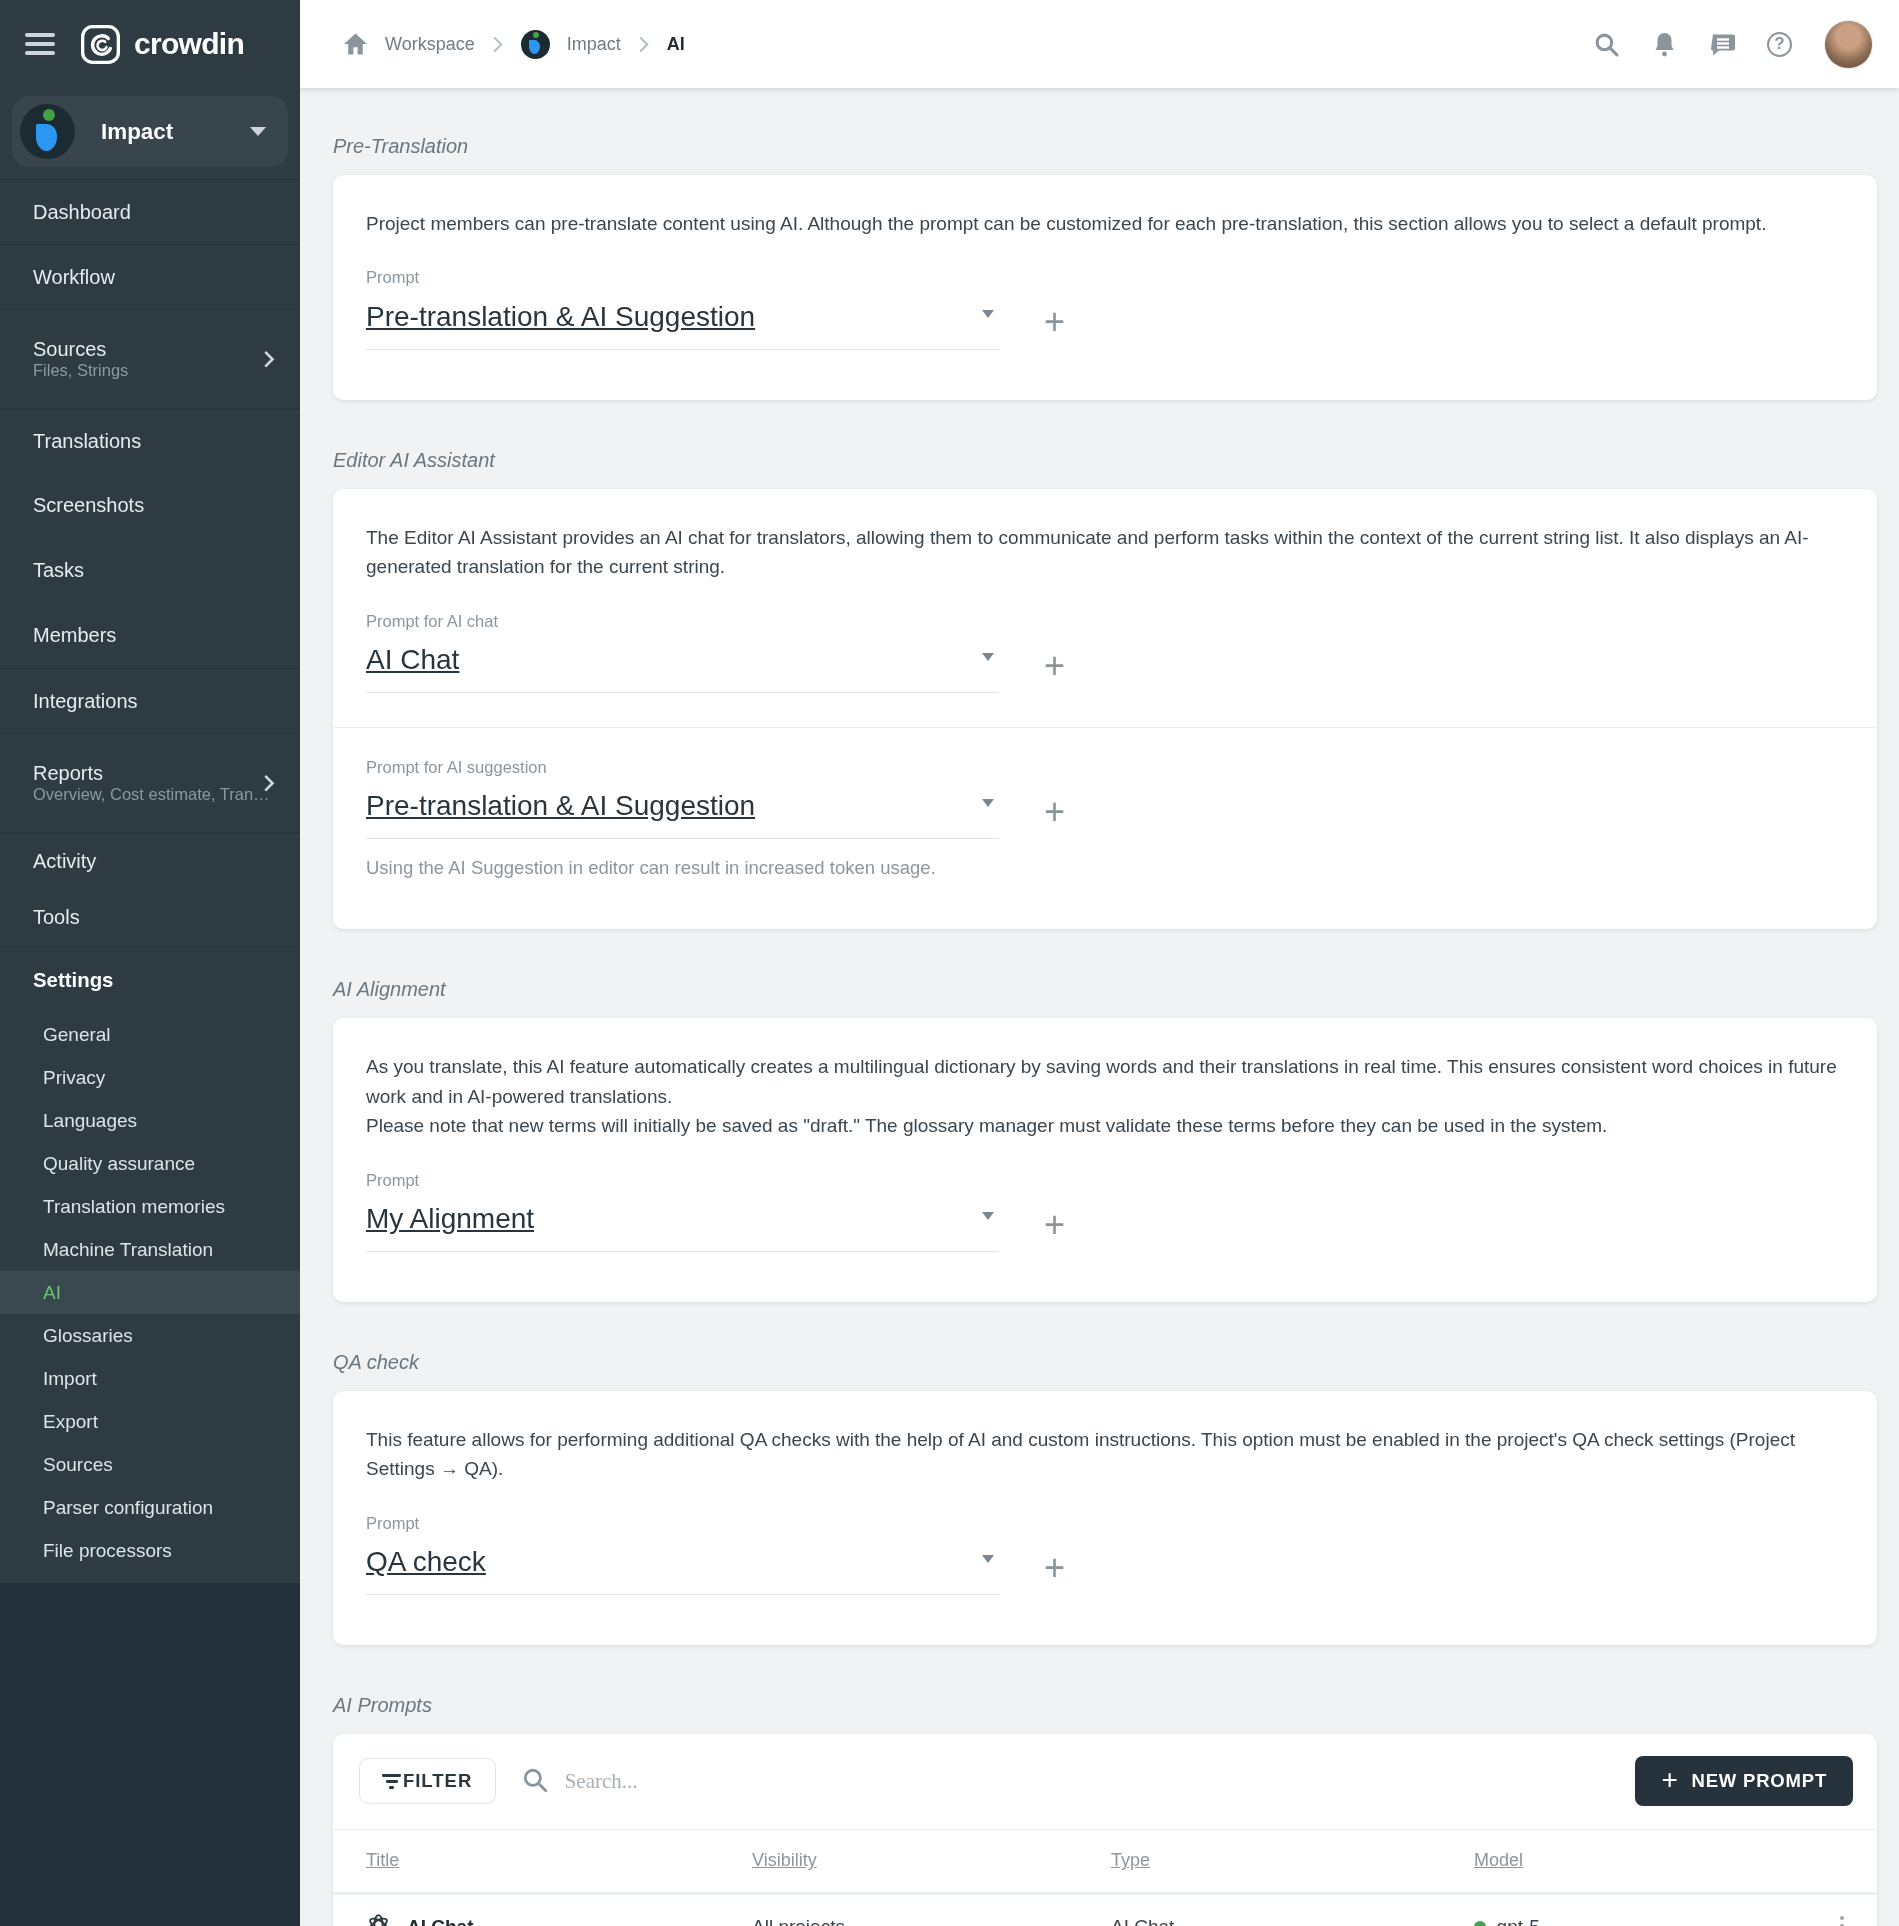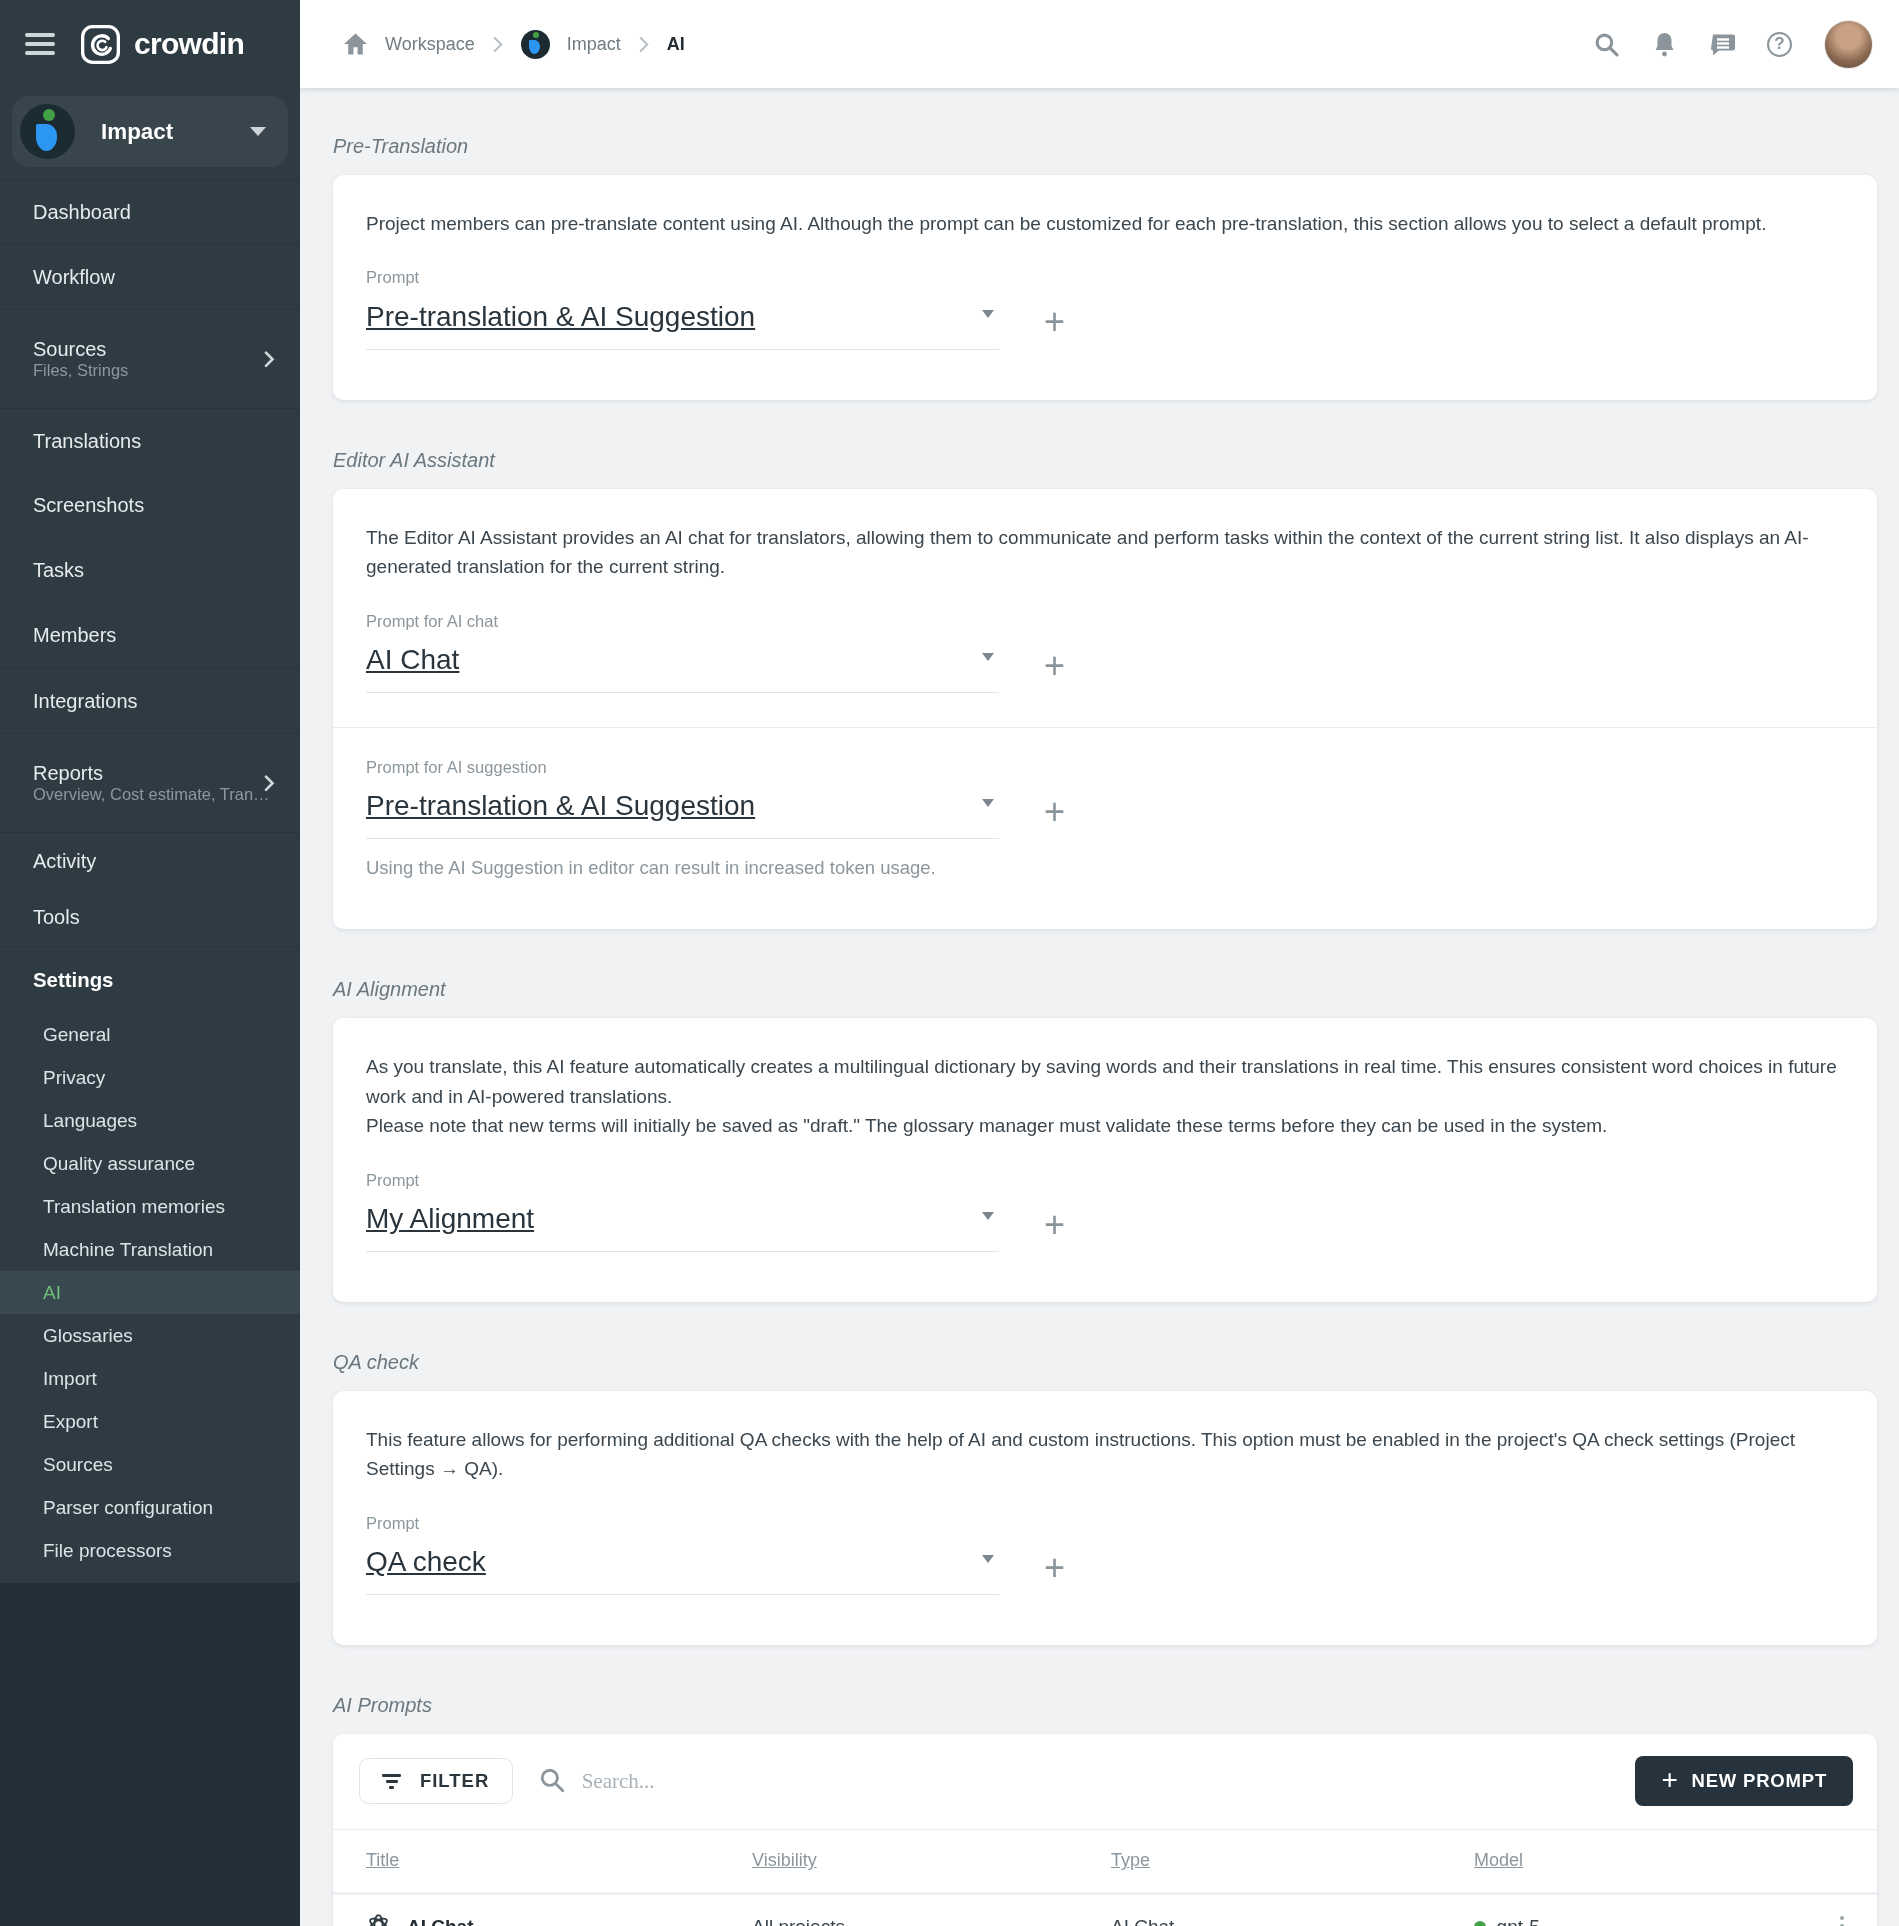--- a/index.html
+++ b/index.html
@@ -86,21 +86,21 @@
     border-top:8px solid #7d878f; }
   .plus-btn { margin-left:45px; margin-bottom:9.2px; font-size:36px; font-weight:300;
     color:#8a949b; line-height:1; cursor:pointer; user-select:none; }
   .split { margin:34px -33px 0; padding:30px 33px 0; border-top:1.3px solid #eaeef0; }
   .note { margin-top:18.5px; font-size:18.5px; color:#8c969d; }
 
   
   .card.table-card { padding:0; overflow:hidden; }
   .toolbar { display:flex; align-items:center; gap:26px; padding:22.4px 24px 22.4px 26px; }
   .filter-btn { height:46px; padding:0 22.4px; border:1.3px solid #e0e5e8; border-radius:9.2px;
-    display:flex; align-items:center; gap:19px; font-size:18.5px; font-weight:600;
+    display:flex; align-items:center; gap:2px; font-size:18.5px; font-weight:600;
     letter-spacing:1px; color:#2b363d; background:#fff; cursor:pointer; }
   .filter-icon { display:flex; flex-direction:column; align-items:center; gap:3.3px; }
   .filter-icon span { display:block; height:2.6px; background:#2b363d; border-radius:1.3px; }
   .filter-icon span:nth-child(1){ width:18.5px; }
   .filter-icon span:nth-child(2){ width:12px; }
   .filter-icon span:nth-child(3){ width:5.3px; }
   .search-box { flex:1; display:flex; align-items:center; gap:17px; }
   .search-box input { border:none; outline:none; background:transparent; width:100%;
     font-size:21px; color:#29343c; font-family:Liberation Serif, serif; }
   .search-box input::placeholder { color:#a8b1b7; }

